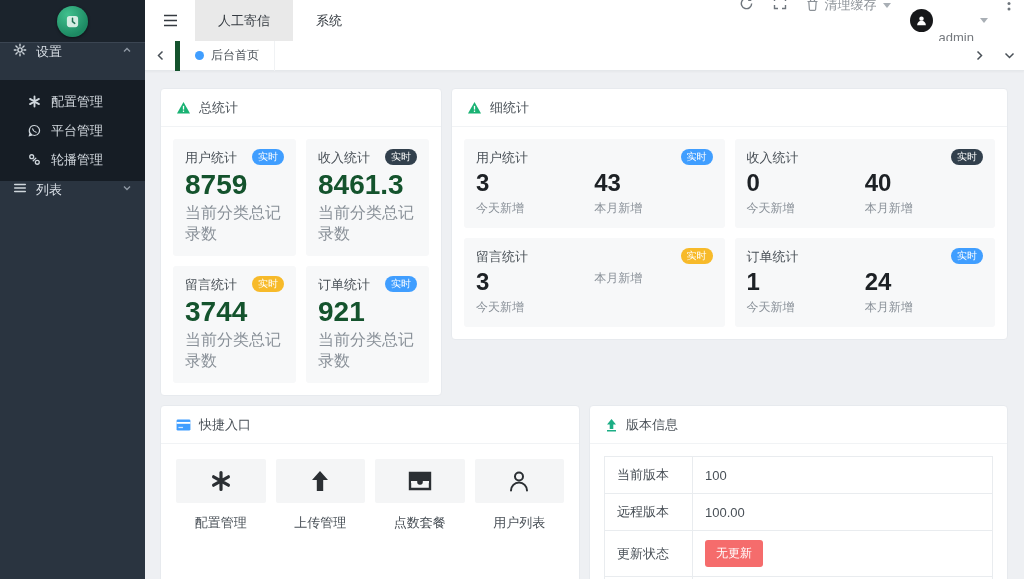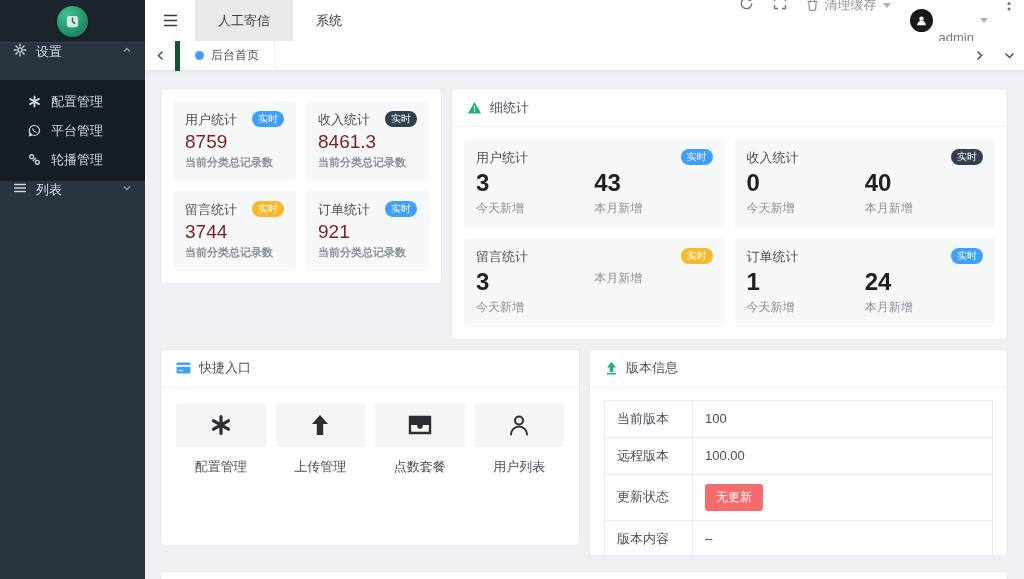--- a/index.html
+++ b/index.html
@@ -42,22 +42,22 @@
   .panel { background:#fff; border:1px solid #e7eaee; border-radius:4px; overflow:hidden; }
   .panel-header { height:38px; display:flex; align-items:center; gap:8px; padding:0 15px; border-bottom:1px solid #f1f3f5; font-size:13px; color:#495057; }
   .p-ico { display:flex; flex:0 0 auto; }
 
   
   .stats-body { padding:12px; display:grid; grid-template-columns:1fr 1fr; gap:10px; }
   .stat-card { background:#f7f8f9; border-radius:3px; padding:10px 12px 11px; }
   .stat-top { display:flex; align-items:flex-start; justify-content:space-between; }
   .stat-label { font-size:13px; color:#495057; }
   .badge { font-size:10px; color:#fff; padding:2px 6px; border-radius:8px; line-height:1.2; }
-  .stat-value { font-size:19px; font-weight:400; color:#7f1d1d; line-height:1.15; margin-top:2px; }
-  .stat-sub { font-size:11px; color:#8a9199; margin-top:2px;font-weight:bold; }
+  .stat-value { font-size:28px; font-weight:700; color:#14532d; line-height:1.15; margin-top:2px; }
+  .stat-sub { font-size:16px; color:#8a9199; margin-top:2px; }
   .detail-cols { display:flex; margin-top:2px; }
   .detail-col { width:50%; }
   .detail-value { font-size:24px; font-weight:700; color:#1d2125; line-height:1.2; }
   .detail-sub { font-size:12px; color:#8a9199; margin-top:2px; }
 
   
   .quick-body { padding:15px; display:flex; gap:10px; }
   .quick-item { width:90px; cursor:pointer; }
   .quick-box { height:44px; background:#f4f5f6; border-radius:2px; display:flex; align-items:center; justify-content:center; color:#2b2f33; }
   .quick-label { text-align:center; font-size:13px; color:#495057; margin-top:11px; }
@@ -218,20 +218,30 @@
           </svg>
       </span>
     </div>
   </div>
 
   <main class="content">
 
     <div class="row">
 
       <section class="panel" style="width:282px;">
+        <div class="panel-header">
+          <span class="p-ico">
+            <svg width="15" height="14" viewBox="0 0 16 15">
+                <path d="M8 1 L15 13.5 H1 Z" fill="#19b273"></path>
+                <rect x="7.3" y="5.2" width="1.4" height="4" fill="#fff"></rect>
+                <rect x="7.3" y="10.2" width="1.4" height="1.5" fill="#fff"></rect>
+              </svg>
+          </span>
+          <span>总统计</span>
+        </div>
         <div class="stats-body">
           <div class="stat-card">
             <div class="stat-top">
               <span class="stat-label">用户统计</span>
               <span class="badge" style="background: rgb(64, 158, 255);">实时</span>
             </div>
             <div class="stat-value">8759</div>
             <div class="stat-sub">当前分类总记录数</div>
           </div>
           <div class="stat-card">

